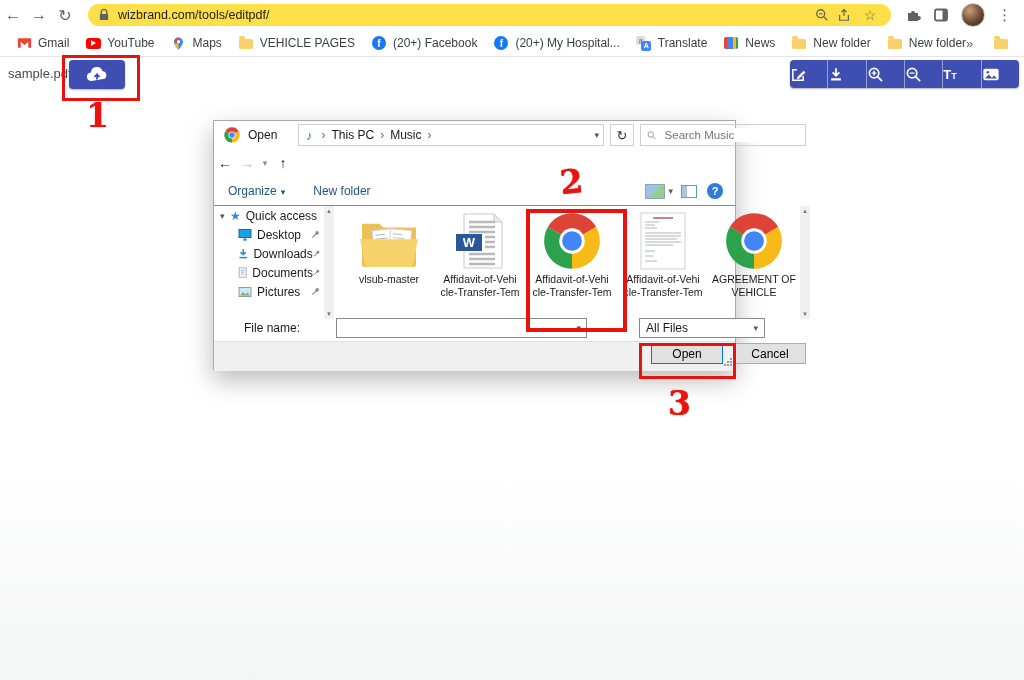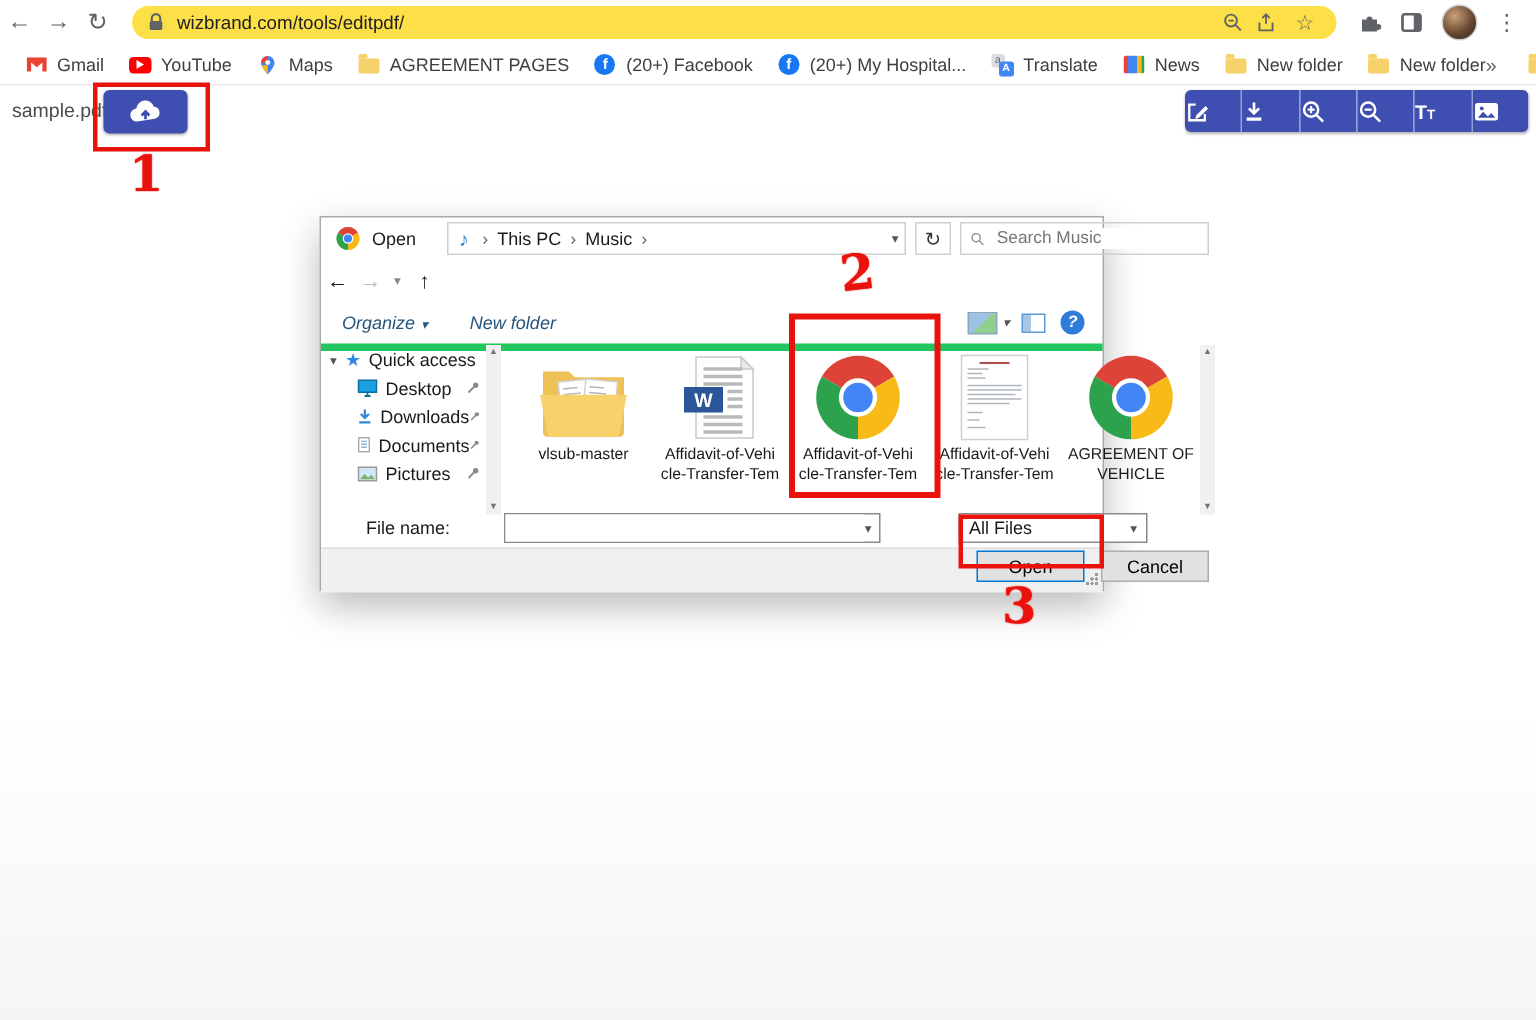--- a/index.html
+++ b/index.html
@@ -35,34 +35,34 @@
   .upload-btn{position:absolute;left:69px;top:60px;width:56px;height:29px;background:var(--accent);border:none;border-radius:4px;display:flex;align-items:center;justify-content:center;cursor:pointer;box-shadow:0 1px 2px rgba(0,0,0,.3);}
   .pdf-toolbar{position:absolute;left:790px;top:60px;width:229px;height:28px;display:flex;border-radius:4px;overflow:hidden;box-shadow:0 1px 2px rgba(0,0,0,.3);}
   .pdf-btn{flex:1;background:var(--accent);border:none;border-right:1px solid rgba(255,255,255,.45);display:flex;align-items:center;color:#fff;cursor:pointer;padding:0;}
   .pdf-btn:last-child{border-right:none;}
   .tt{color:#fff;font-weight:bold;font-size:13px;letter-spacing:0;}
   .tt small{font-size:9px;font-weight:bold;}
   
   .redbox{position:absolute;border:3px solid var(--annotation);z-index:30;pointer-events:none;}
   .rednum{position:absolute;color:var(--annotation);font-size:33px;font-weight:bold;z-index:30;font-family:"DejaVu Serif",serif;text-shadow:0 0 1px var(--annotation);}
   
-  .dialog{position:absolute;left:213px;top:144px;width:523px;height:250px;background:#fff;border:1px solid #a9a9a9;box-sizing:border-box;box-shadow:0 10px 24px rgba(0,0,0,.28);z-index:10;font-size:12px;color:#1a1a1a;}
+  .dialog{position:absolute;left:213px;top:120px;width:523px;height:250px;background:#fff;border:1px solid #a9a9a9;box-sizing:border-box;box-shadow:0 10px 24px rgba(0,0,0,.28);z-index:10;font-size:12px;color:#1a1a1a;}
   .d-title{position:absolute;left:0;top:0;right:0;height:28px;display:flex;align-items:center;padding-left:10px;}
   .d-title .t{margin-left:8px;font-size:12px;}
   .d-close{position:absolute;right:0;top:0;width:38px;height:28px;display:flex;align-items:center;justify-content:center;font-size:15px;color:#333;cursor:pointer;}
   .d-nav{position:absolute;left:0;top:28px;right:0;height:28px;display:flex;align-items:center;}
   .d-nav .g{width:22px;text-align:center;font-size:14px;cursor:pointer;}
   .crumbbox{position:absolute;left:84px;top:3px;width:306px;height:22px;border:1px solid #cfcfcf;box-sizing:border-box;display:flex;align-items:center;padding:0 4px;}
   .crumbbox .note{color:#2b7cd3;font-size:13px;margin:0 3px;}
   .crumbbox .sep{color:#666;margin:0 6px;font-size:12px;}
   .crumbbox .chev-end{margin-left:auto;color:#555;font-size:9px;}
   .refreshbox{position:absolute;left:396px;top:3px;width:24px;height:22px;border:1px solid #cfcfcf;box-sizing:border-box;display:flex;align-items:center;justify-content:center;color:#333;font-size:13px;cursor:pointer;}
   .searchbox{position:absolute;left:426px;top:3px;width:166px;height:22px;border:1px solid #cfcfcf;box-sizing:border-box;display:flex;align-items:center;padding:0 6px;}
   .searchbox input{border:none;outline:none;font-size:11.5px;width:100%;margin-left:6px;color:#333;font-family:"Liberation Sans",sans-serif;}
-  .d-cmd{position:absolute;left:0;top:56px;right:0;height:28px;border-bottom:5px solid #22c55e;display:flex;align-items:center;color:#26557e;font-style:italic;}
+  .d-cmd{position:absolute;left:0;top:56px;right:0;height:28px;border-bottom:1px solid #22c55e;display:flex;align-items:center;color:#26557e;}
   .cmd{margin-left:14px;cursor:pointer;}
   .cmd .chv{font-size:9px;color:#26557e;margin-left:4px;}
   .d-cmd .spacer{flex:1;}
   .view-ic{width:18px;height:13px;border:1px solid #8aa5bd;background:linear-gradient(135deg,#9cc3e5 50%,#8fd08f 50%);margin-right:3px;}
   .pane-ic{width:16px;height:13px;border:1px solid #5b9bd5;box-sizing:border-box;background:linear-gradient(90deg,#a7c7e7 38%,#fff 38%);margin:0 10px 0 8px;}
   .help-ic{width:16px;height:16px;border-radius:50%;background:#2f7bd9;color:#fff;font-size:11px;font-weight:bold;display:flex;align-items:center;justify-content:center;margin-right:12px;cursor:pointer;}
   .chvdown{font-size:9px;color:#555;}
   
   .sidebar{position:absolute;left:0;top:85px;width:110px;height:113px;overflow:hidden;}
   .side-row{display:flex;align-items:center;height:19px;padding-left:6px;cursor:pointer;white-space:nowrap;}
@@ -181,21 +181,21 @@
             <path d="M2.9 8.5 C4 11.5 8 16 8 16 L8 8.5 Z" fill="#f7ba16"></path>
             <circle cx="8" cy="6.3" r="2" fill="#fff"></circle>
           </svg>
       </span>
       <span>Maps</span>
       </span>
     <span class="bm">
       <span class="ic">
           <span class="folder-ic"></span>
         </span>
-      <span>AGREEMENT PAGES</span>
+      <span>VEHICLE PAGES</span>
       </span>
     <span class="bm">
       <span class="ic">
           <span class="fb-ic">f</span>
         </span>
       <span>(20+) Facebook</span>
       </span>
     <span class="bm">
       <span class="ic">
           <span class="fb-ic">f</span>

